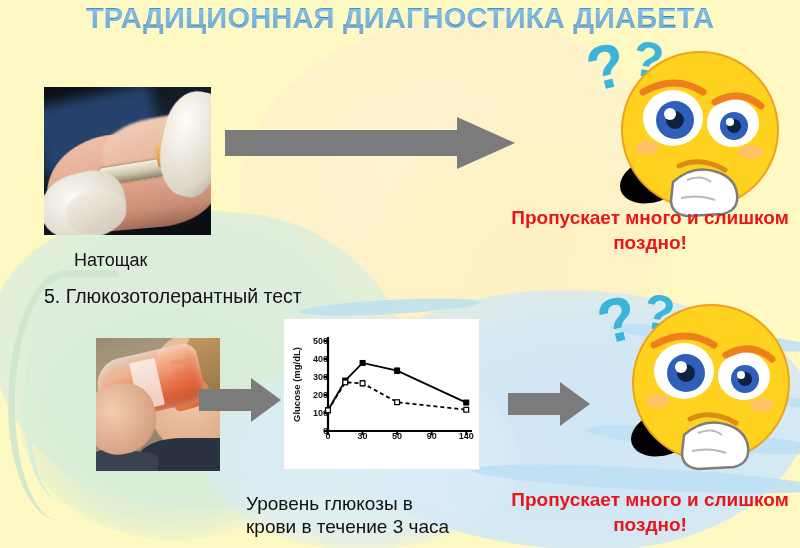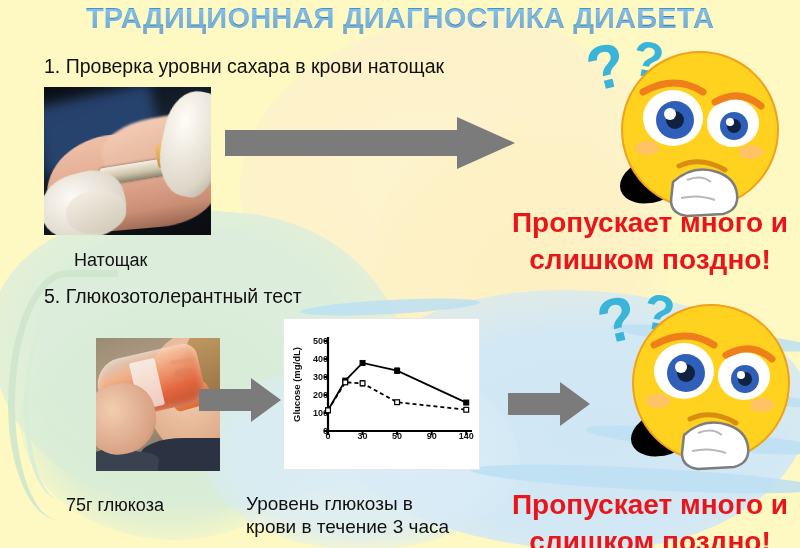--- a/index.html
+++ b/index.html
@@ -119,21 +119,21 @@
     font-size: 19px;
     line-height: 1.22;
     font-family: "Liberation Sans", "DejaVu Sans", sans-serif;
   }
   .step-head { font-size: 19.5px; }
   .caption  { font-size: 18px; }
   .redtxt {
     position: absolute;
     color: #e8161a;
     font-weight: bold;
-    font-size: 28px;
+    font-size: 19px;
     line-height: 1.32;
     text-align: center;
     font-family: "Liberation Sans", "DejaVu Sans", sans-serif;
   }
 
   
   .photo { position: absolute; overflow: hidden; }
 
   .photo-blood { left: 44px; top: 87px; width: 167px; height: 148px; background: #0d0d0f; }
   .pb-dark   { position:absolute; inset:0; background: linear-gradient(160deg,#0b0d14 0%,#14202c 34%,#0a0c10 100%); }
@@ -245,21 +245,20 @@
     <div class="blob-blue2"></div>
     <div class="stroke-blue sb1"></div>
     <div class="stroke-blue sb2"></div>
     <div class="stroke-blue sb3"></div>
     <div class="stroke-blue sb4"></div>
     <div class="stroke-blue sb5"></div>
   </div>
 
   <div class="title">ТРАДИЦИОННАЯ ДИАГНОСТИКА ДИАБЕТА</div>
 
-  <div class="txt step-head" style="left:44px; top:55px; width:560px;">1. Проверка уровни сахара в крови натощак</div>
 
   <div class="photo photo-blood">
     <div class="pb-dark"></div>
     <div class="pb-blue"></div>
     <div class="pb-arm"></div>
     <div class="pb-arm2"></div>
     <div class="pb-pink"></div>
     <div class="pb-needle"></div>
     <div class="pb-syringe"></div>
     <div class="pb-tube"></div>
@@ -316,21 +315,20 @@
     <div class="pd-brow"></div>
     <div class="pd-eye"></div>
     <div class="pd-shirt"></div>
     <div class="pd-shirt2"></div>
     <div class="pd-neck"></div>
     <div class="pd-bottle"></div>
     <div class="pd-label"></div>
     <div class="pd-hand"></div>
   </div>
 
-  <div class="txt caption" style="left:66px; top:495px;">75г глюкоза</div>
 
   <div class="arrow" style="left:199px; top:378px;">
     <svg width="82" height="44" viewBox="0 0 82 44" aria-hidden="true">
       <polygon points="0,11 52,11 52,0 82,22 52,44 52,33 0,33" fill="#7b7b7b"></polygon>
     </svg>
   </div>
 
   <div class="chart-box">
     <div class="chart-ylabel">Glucose (mg/dL)</div>
     <div id="ylabels">

